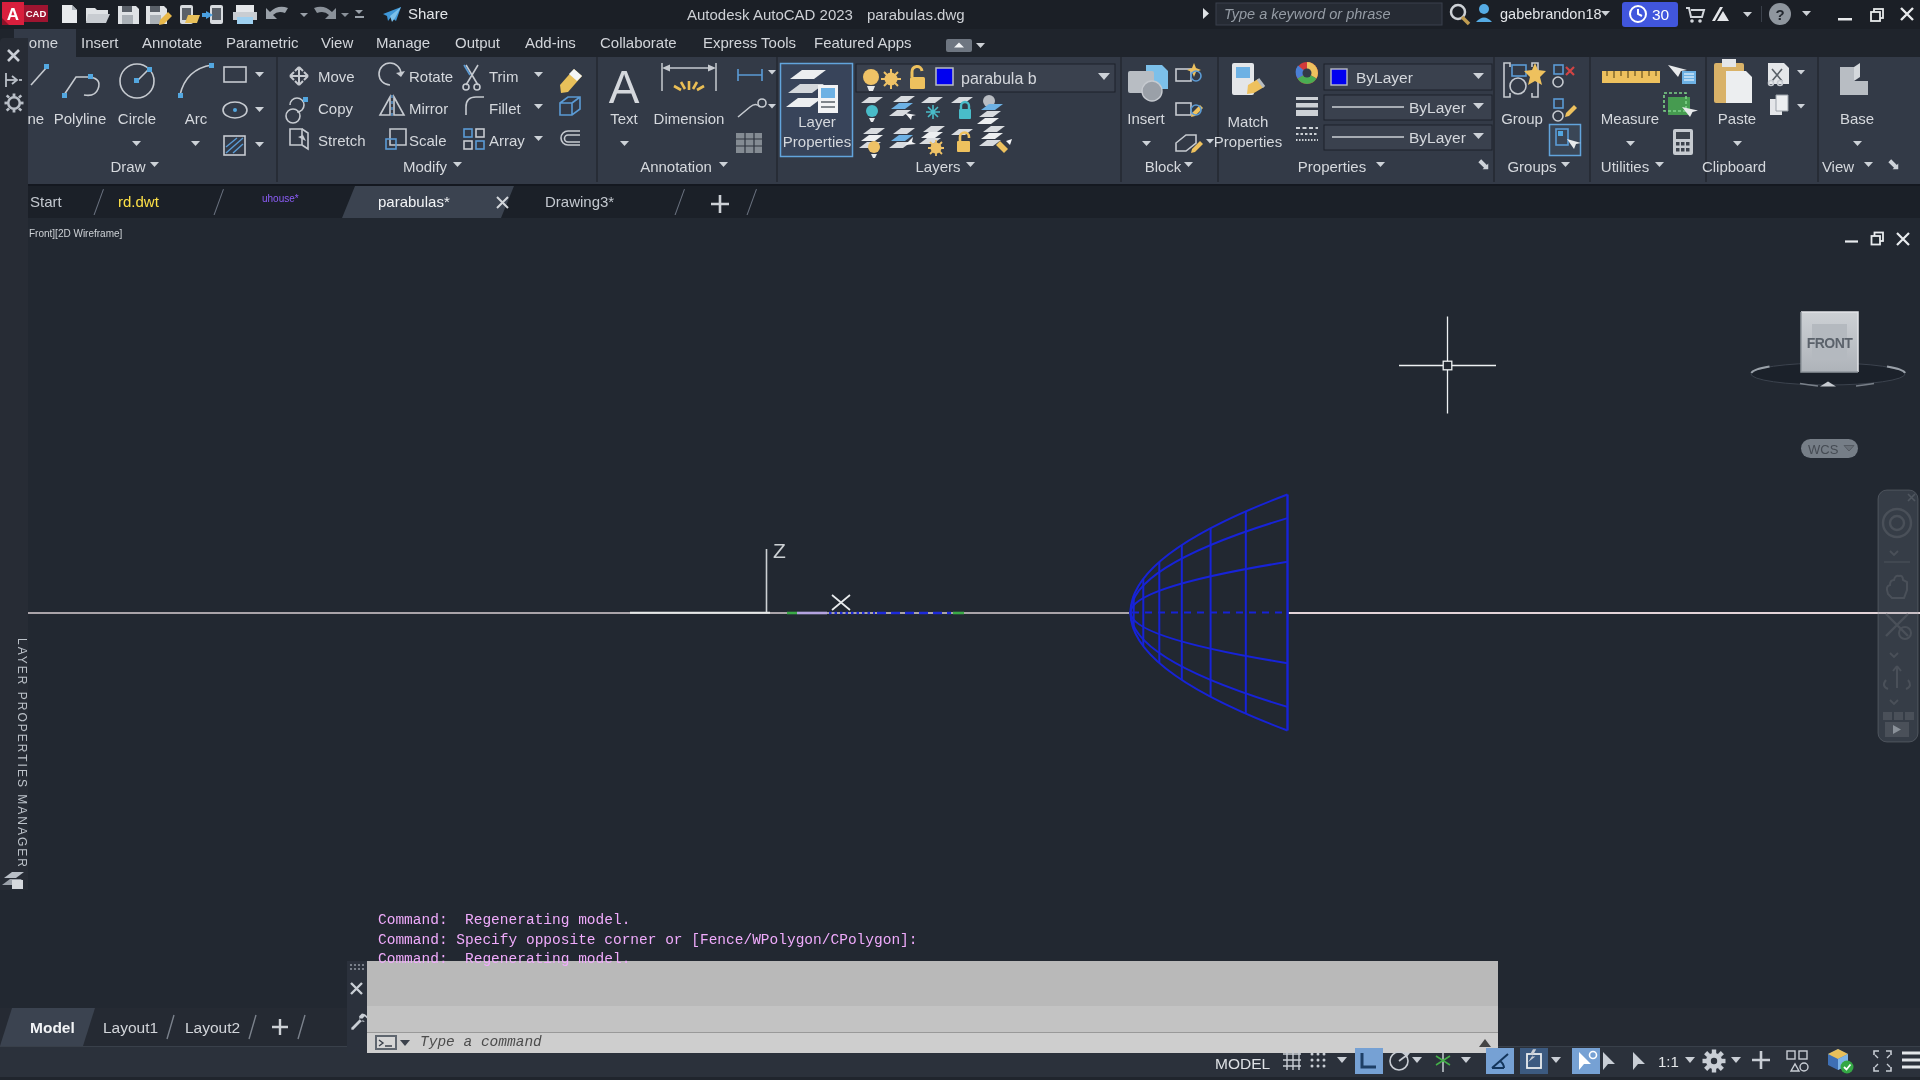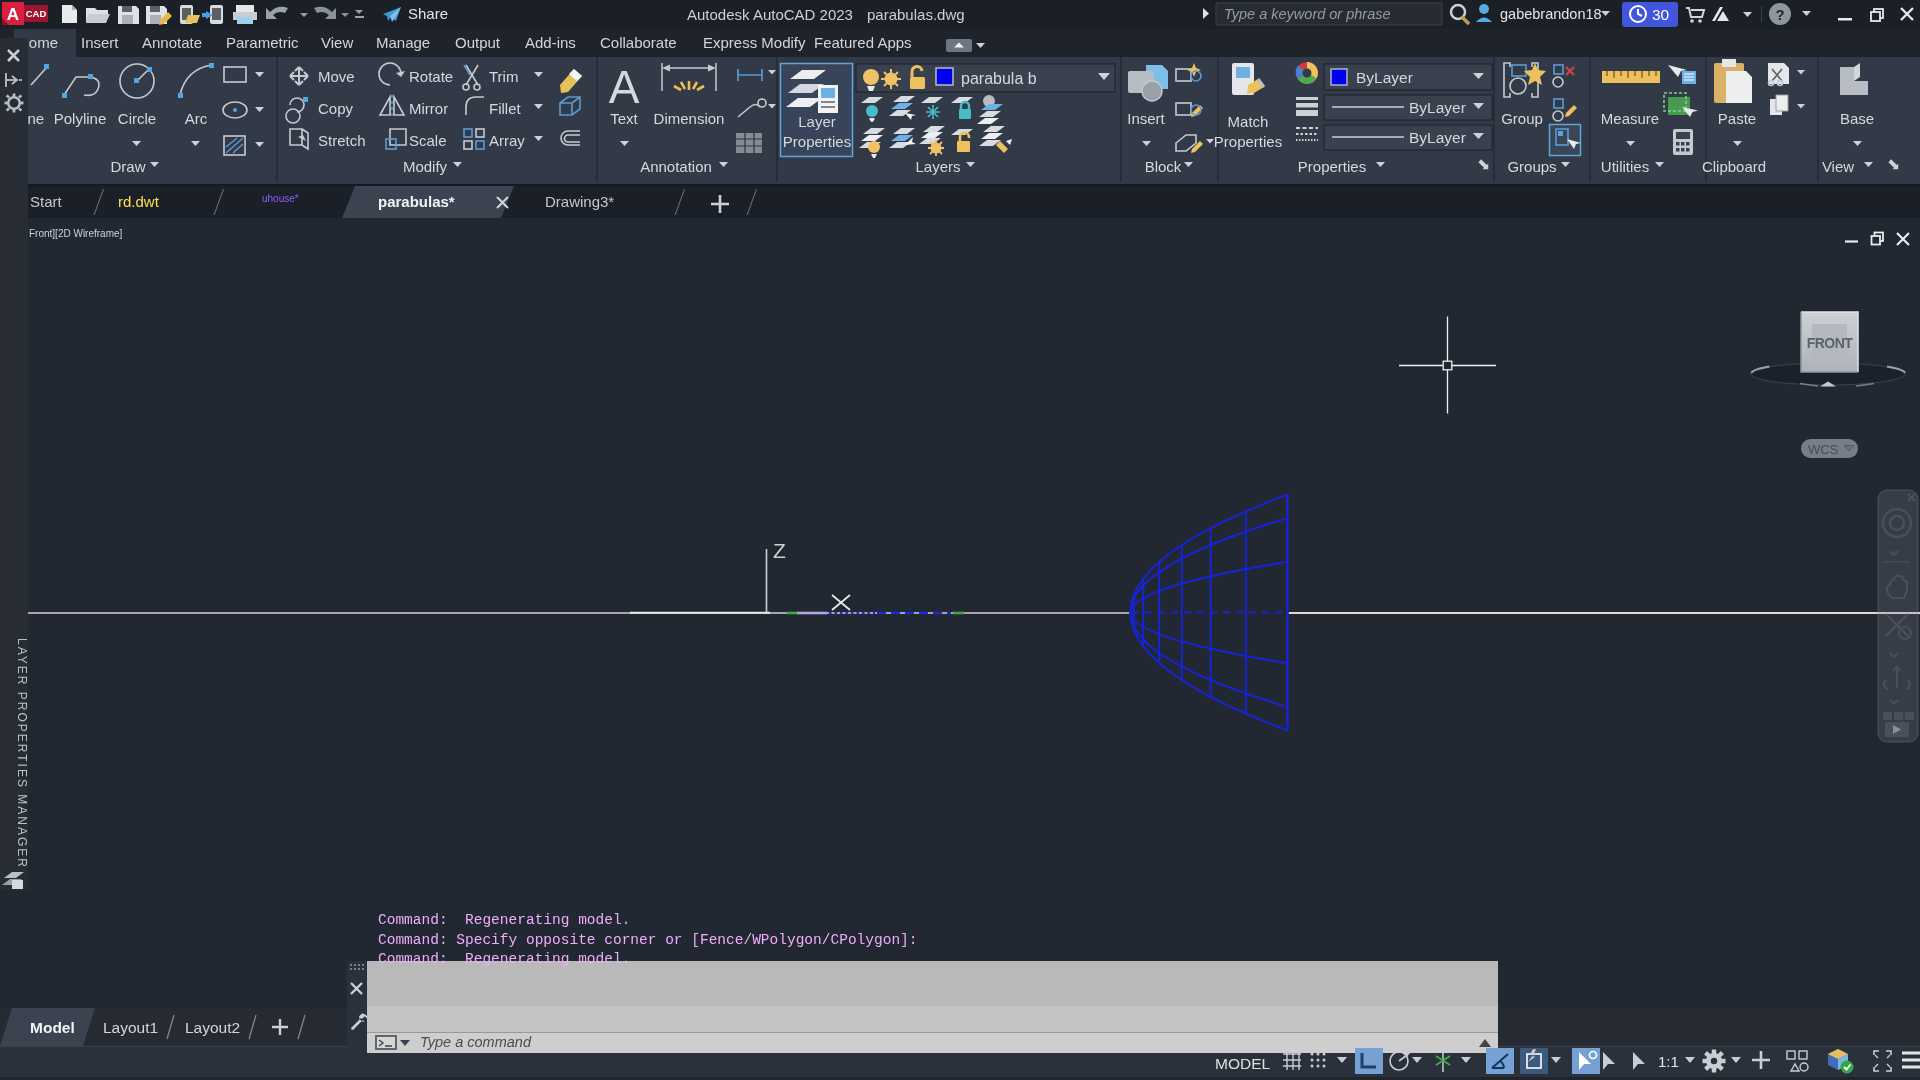--- a/index.html
+++ b/index.html
@@ -111,41 +111,41 @@
 <div class="abs" style="left:14px;top:29px;width:62px;height:28px;background:#333a47"></div>
 <div class="mtab" style="left:18px">Home</div>
 <div class="mtab" style="left:81px">Insert</div>
 <div class="mtab" style="left:142px">Annotate</div>
 <div class="mtab" style="left:226px">Parametric</div>
 <div class="mtab" style="left:321px">View</div>
 <div class="mtab" style="left:376px">Manage</div>
 <div class="mtab" style="left:455px">Output</div>
 <div class="mtab" style="left:525px">Add-ins</div>
 <div class="mtab" style="left:600px">Collaborate</div>
-<div class="mtab" style="left:703px">Express Modify</div>
+<div class="mtab" style="left:703px">Express Tools</div>
 <div class="mtab" style="left:814px">Featured Apps</div>
 <svg class="abs" style="left:946px;top:38px" width="40" height="16">
   <rect x="0" y="1" width="26" height="13" rx="2" fill="#6e7681"></rect>
   <path d="M8 9.5 l5 -5 l5 5 z" fill="#f2f4f6"></path>
   <path d="M30 5 l4.5 5 l4.5 -5 z" fill="#cdd1d6"></path>
 </svg>
 
 <div class="abs" style="left:30px;top:193px;font-size:15px;color:#c3c8cf">Start</div>
 <div class="abs" style="left:92px;top:189px;width:14px;height:26px;overflow:hidden">
     <div style="width:1px;height:34px;background:#6b7280;transform:rotate(20deg);transform-origin:top left;margin-left:11px"></div>
   </div>
 <div class="abs" style="left:118px;top:193px;font-size:15px;color:#fde047">rd.dwt</div>
 <div class="abs" style="left:212px;top:189px;width:14px;height:26px;overflow:hidden">
     <div style="width:1px;height:34px;background:#6b7280;transform:rotate(20deg);transform-origin:top left;margin-left:11px"></div>
   </div>
 <div class="abs" style="left:262px;top:193px;font-size:10px;color:#8b5cf6">uhouse*</div>
 <svg class="abs" style="left:342px;top:186px" width="180" height="32">
   <path d="M13 0 L172 0 L159 32 L0 32 Z" fill="#3b4350"></path>
 </svg>
-<div class="abs" style="left:378px;top:193px;font-size:15px;font-weight:bold;color:#f2f4f6">parabulas*</div>
+<div class="abs" style="left:378px;top:193px;font-size:15px;font-weight:normal;color:#f2f4f6">parabulas*</div>
 <svg class="abs" style="left:496px;top:196px" width="14" height="14">
     <path d="M1 1 L12 12 M12 1 L1 12" stroke="#d2d6db" stroke-width="2"></path>
   </svg>
 <div class="abs" style="left:545px;top:193px;font-size:15px;color:#c3c8cf">Drawing3*</div>
 <div class="abs" style="left:673px;top:189px;width:14px;height:26px;overflow:hidden">
     <div style="width:1px;height:34px;background:#6b7280;transform:rotate(20deg);transform-origin:top left;margin-left:11px"></div>
   </div>
 <svg class="abs" style="left:710px;top:194px" width="20" height="20">
     <path d="M10 1 V19 M1 10 H19" stroke="#cdd1d6" stroke-width="2.6"></path>
   </svg>
@@ -623,21 +623,21 @@
 <div class="abs" style="left:367px;top:1032px;width:1131px;height:21px;background:#cecece;border-top:1px solid #999"></div>
 <div class="abs" style="left:378px;top:911px;font-family:'Liberation Mono',monospace;font-size:14.5px;color:#f0abfc;line-height:19.5px;white-space:pre">Command:  Regenerating model.
 Command: Specify opposite corner or [Fence/WPolygon/CPolygon]:
 Command:  Regenerating model.</div>
 <svg class="abs" style="left:375px;top:1035px" width="36" height="16">
  <rect x="0" y="0" width="22" height="15" fill="#5f666f"></rect>
  <rect x="2" y="2" width="18" height="11" fill="#d6d6d6"></rect>
  <path d="M4 5 l4 3 l-4 3 M10 11 h7" stroke="#3c424c" stroke-width="1.4" fill="none"></path>
  <path d="M25 5 l5 6 l5 -6 z" fill="#3c424c"></path>
 </svg>
-<div class="abs" style="left:420px;top:1034px;font-family:Liberation Sans, sans-serif;font-style:italic;font-size:14.5px;color:#4c4c4c">Type a command</div>
+<div class="abs" style="left:420px;top:1034px;font-family:Liberation Mono, monospace;font-style:italic;font-size:14.5px;color:#4c4c4c">Type a command</div>
 <svg class="abs" style="left:1477px;top:1037px" width="16" height="12">
     <path d="M2 10 l6 -8 l6 8 z" fill="#444"></path>
   </svg>
 
 <svg class="abs" style="left:0;top:1008px" width="760" height="38">
  <path d="M12 0 L95 0 L83 38 L0 38 Z" fill="#3b4350"></path>
  <text x="30" y="25" font-size="15.5" font-weight="bold" fill="#f2f4f6" font-family="Liberation Sans">Model</text>
  <text x="103" y="25" font-size="15.5" fill="#d2d5da" font-family="Liberation Sans">Layout1</text>
  <text x="185" y="25" font-size="15.5" fill="#d2d5da" font-family="Liberation Sans">Layout2</text>
  <path d="M174 7 l-7 24 M256 7 l-7 24 M305 7 l-7 24" stroke="#7b828c" stroke-width="1.4"></path>

